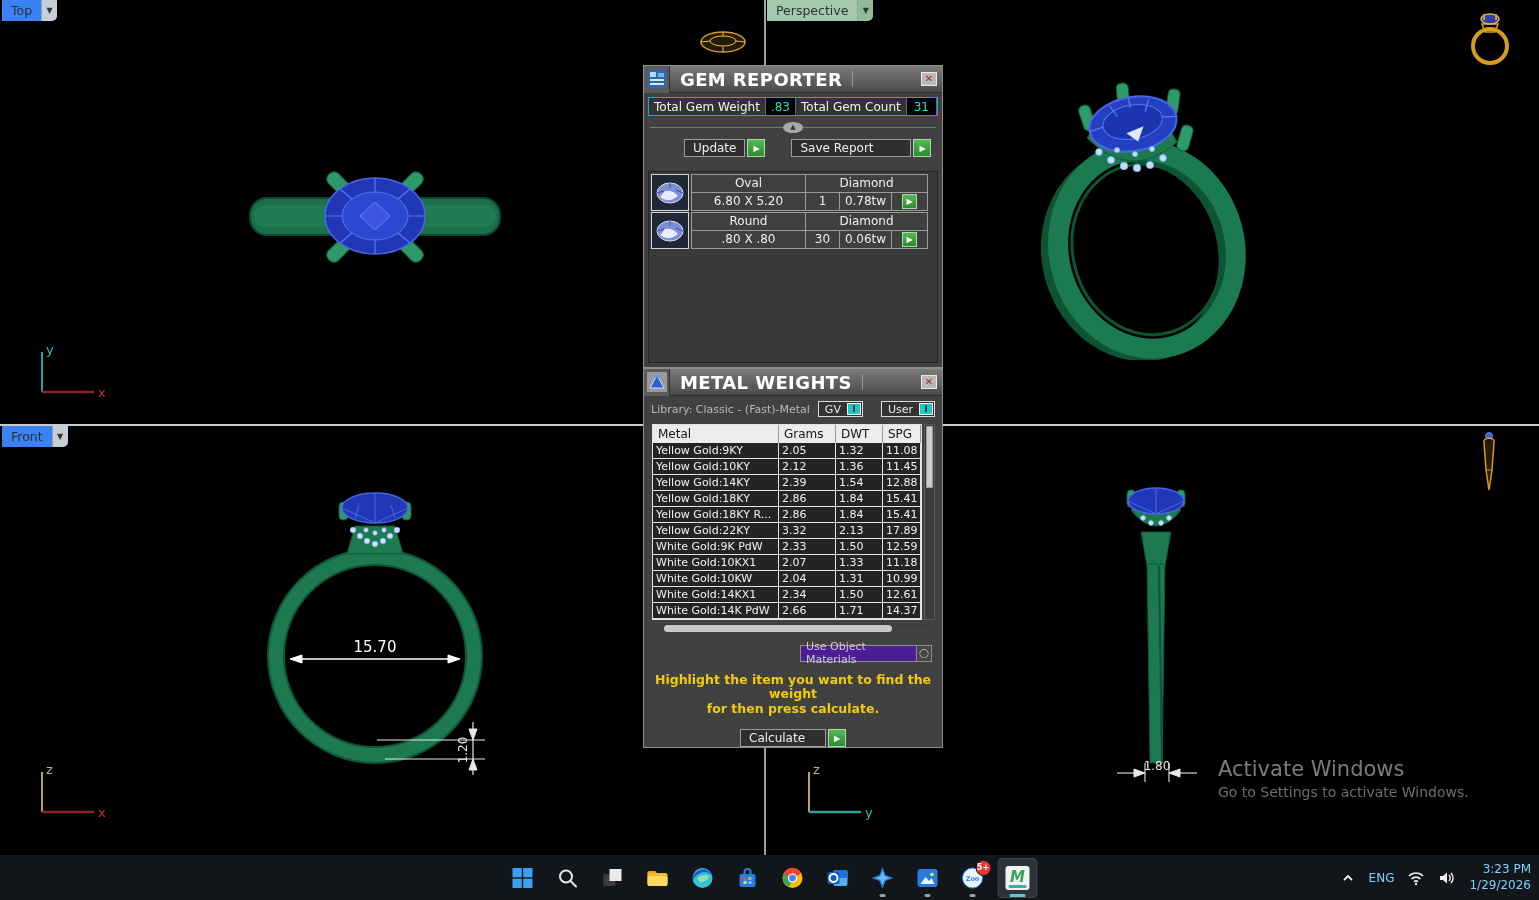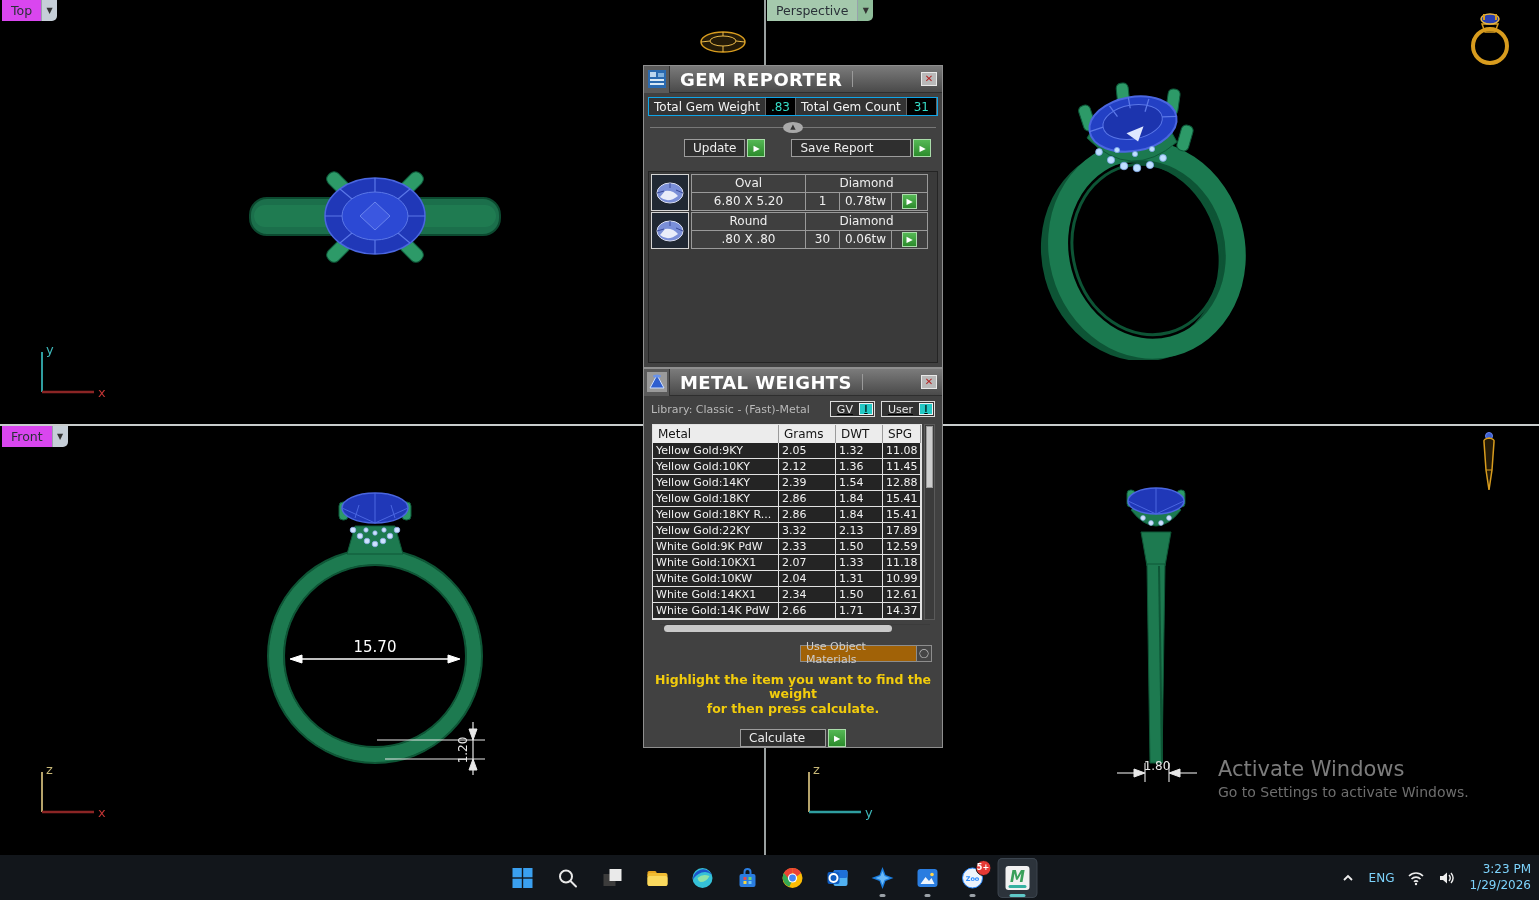--- a/index.html
+++ b/index.html
@@ -4,21 +4,21 @@
 <style>
   * { margin:0; padding:0; box-sizing:border-box; }
   html,body { width:1539px; height:900px; background:#000; overflow:hidden;
               font-family:"DejaVu Sans", sans-serif; }
   #root { position:relative; width:1539px; height:900px; background:#000; }
 
   
   .vdiv-v { position:absolute; left:764px; top:0; width:2px; height:855px; background:#9aa0a0; }
   .vdiv-h { position:absolute; left:0; top:424px; width:1539px; height:2px; background:#c8cccc; }
   .vtab { position:absolute; display:flex; height:21px; font-size:12.5px; z-index:4; }
-  .vtab .lbl { padding:0 9px; background:#d946ef; color:#2a3138; line-height:21px; }
+  .vtab .lbl { padding:0 9px; background:#3b82f6; color:#2a3138; line-height:21px; }
   .vtab .arr { width:16px; background:#c6cfd8; color:#333; font-size:8px; text-align:center;
                line-height:21px; border-left:1px solid #98a2ac; border-radius:0 0 5px 0; }
   .vtab.green .lbl { background:#a5c9ad; } .vtab.green .arr { background:#8fbd9a; }
   .axis { position:absolute; z-index:2; }
   .wm { position:absolute; left:1218px; top:757px; z-index:3; }
   .wm .t1 { font-size:21px; color:#7c7c7c; }
   .wm .t2 { font-size:14px; color:#6e6e6e; margin-top:3px; }
   svg text { font-family:"DejaVu Sans", sans-serif; }
 
   
@@ -62,21 +62,21 @@
   .gthumb { grid-row:1/3; width:38px; height:37px; background:#202833; border:1px solid #d5d5d5;
             display:flex; align-items:center; justify-content:center; }
   .span-type { grid-column:3/6; }
   .garrow { display:flex; align-items:center; justify-content:center; border:1px solid #9a9a9a;
             margin-right:-1px; margin-bottom:-1px; background:#3f3f3f; }
   .garrow .gobtn { width:15px; height:15px; margin:0; }
 
   
   .librow { height:26px; display:flex; align-items:center; padding:0 7px; flex:0 0 auto; }
   .libtext { color:#b9b9b9; font-size:11px; }
-  .togwrap { margin-left:auto; display:flex; gap:6px;text-decoration:underline; }
+  .togwrap { margin-left:auto; display:flex; gap:18px; }
   .tog { display:flex; align-items:center; border:1px solid #dcdcdc; background:#323232;
          height:16px; padding-left:6px; color:#e8e8e8; font-size:11px; }
   .togind { width:14px; height:12px; margin:0 1px 0 6px; background:#23c8c4; border:1px solid #f0f0f0;
             color:#063a38; font-size:9px; font-weight:bold; text-align:center; line-height:11px; }
   .tablewrap { display:flex; margin:2px 7px 0 8px; flex:0 0 auto; }
   .mtable { width:274px; border:1px solid #e2e2e2; }
   .mhead { display:grid; grid-template-columns:126px 57px 47px 1fr; background:#ececec;
            height:18px; }
   .mhead div { color:#141414; font-size:12px; line-height:18px; padding-left:5px;
                border-right:1px solid #9a9a9a; overflow:hidden; }
@@ -85,21 +85,21 @@
           border-bottom:1px solid #e2e2e2; }
   .mrow div { color:#f2f2f2; font-size:11px; line-height:15px; padding-left:3px;
               border-right:1px solid #e2e2e2; white-space:nowrap; overflow:hidden; }
   .vscroll { width:11px; margin-left:2px; background:#3b3b3b; border:1px solid #5a5a5a; position:relative; }
   .vthumb { position:absolute; top:1px; left:1px; right:1px; height:62px; background:#cdcdcd;
             border:1px solid #9a9a9a; }
   .hscroll { height:9px; margin:4px 12px 0 16px; background:#3b3b3b; border-radius:4px; position:relative; }
   .hthumb { position:absolute; top:1px; left:4px; width:228px; height:7px; background:#c9c9c9;
             border-radius:4px; }
   .usemat { margin:20px 10px 0 auto; width:132px; height:17px; display:flex; align-items:center;
-            background:#a16207; border:1px solid #8d8d8d; }
+            background:#4c1d95; border:1px solid #8d8d8d; }
   .usemat .ulab { color:#cdcdcd; font-size:11px; padding-left:5px; flex:1; }
   .usemat .ucirc { width:15px; height:15px; border-left:1px solid #8d8d8d; background:#454545;
                    color:#c0c0c0; font-size:9px; text-align:center; line-height:15px; }
   .instr { margin-top:11px; text-align:center; color:#f2cc0c; font-weight:bold; font-size:12.5px;
            line-height:1.15; }
   .calcrow { display:flex; justify-content:center; margin-top:13px; }
   .calcrow .clab { width:86px; text-align:left; }
 
   
   #taskbar { position:absolute; left:0; top:855px; width:1539px; height:45px; background:#12161b;

